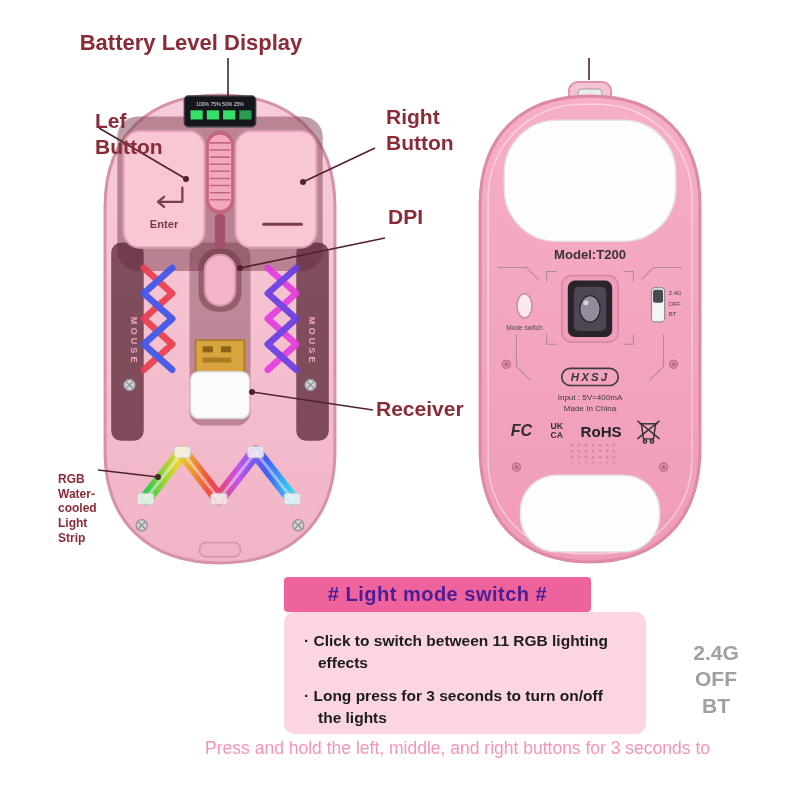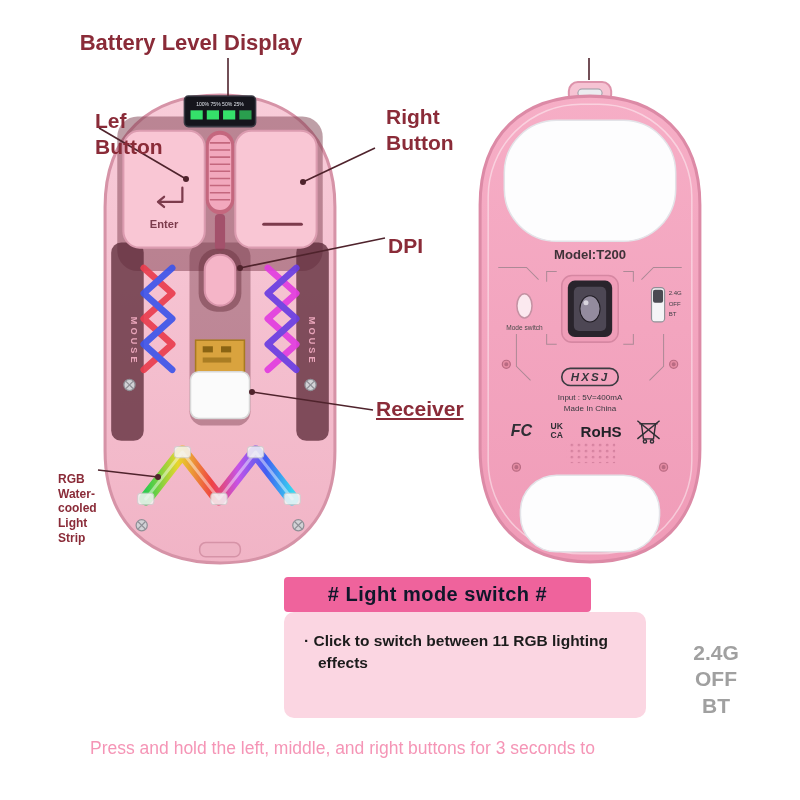--- a/index.html
+++ b/index.html
@@ -2,52 +2,52 @@
 <html><head>
 <meta charset="utf-8">
 <style>
   html,body{margin:0;padding:0;background:#fff;}
   #stage{position:relative;width:800px;height:800px;background:#ffffff;overflow:hidden;
          font-family:"Liberation Sans",sans-serif;}
   .abs{position:absolute;}
   .callout{font-weight:700;color:#8a2b38;font-size:21px;line-height:1.22;
            white-space:pre-line;z-index:3;}
   .title{font-size:22px;text-align:center;}
-  .banner{background:#ef639c;color:#0f172a;font-weight:700;font-size:20px;
+  .banner{background:#ef639c;color:#4c1d95;font-weight:700;font-size:20px;
           display:flex;align-items:center;justify-content:center;border-radius:4px;
           letter-spacing:0.5px;z-index:4;}
   .infobox{background:#fbd6e2;border-radius:10px;z-index:3;
            padding:18px 18px 12px 20px;box-sizing:border-box;}
   .bullet{font-weight:700;color:#1c1c1c;font-size:15.5px;line-height:1.4;
           padding-left:14px;text-indent:-14px;width:300px;margin-bottom:12px;}
   .graytxt{color:#a0a0a0;font-weight:700;font-size:21px;line-height:1.25;
            white-space:pre-line;text-align:center;z-index:3;}
-  .footer{color:#f595b6;font-size:17.5px;line-height:1.4;text-align:left;z-index:3;}
+  .footer{color:#f595b6;font-size:17.5px;line-height:1.4;text-align:right;z-index:3;}
   svg{display:block;}
   svg text{font-family:"Liberation Sans",sans-serif;}
   .mouse{z-index:1;}
   .lines{z-index:2;pointer-events:none;}
 </style>
 </head>
 <body>
 
 <div id="stage">
 
   <div class="abs callout title" style="left:73px;top:30px;width:236px;">Battery Level Display</div>
 
 
   <div class="abs callout" style="left:55px;top:108px;margin-left:40px;">Lef
 Button</div>
 
   <div class="abs callout" style="left:386px;top:104px;">Right
 Button</div>
 
-  <div class="abs callout" style="left:388px;top:233px;">DPI</div>
-
-  <div class="abs callout" style="left:376px;top:396px;text-decoration:underline;">Receiver</div>
+  <div class="abs callout" style="left:388px;top:204px;">DPI</div>
+
+  <div class="abs callout" style="left:376px;top:396px;">Receiver</div>
 
   <div class="abs callout" style="left:58px;top:472px;font-size:12px;">RGB
 Water-
 cooled
 Light
 Strip</div>
 
   <svg class="abs mouse" style="left:92px;top:90px;width:256px;height:478px;" viewBox="0 0 250 470">
     <defs>
       <linearGradient id="bodyG1" x1="0" y1="0" x2="0" y2="1">
@@ -241,22 +241,23 @@
       <circle cx="186" cy="179" r="3"></circle>
         <circle cx="303" cy="182" r="3"></circle>
       <circle cx="240" cy="268" r="3"></circle>
         <circle cx="252" cy="392" r="3"></circle>
       <circle cx="158" cy="477" r="3"></circle>
     </g>
   </svg>
 
   <div class="abs banner" style="left:284px;top:577px;width:307px;height:35px;"># Light mode switch #</div>
 
-  <div class="abs infobox" style="left:284px;top:612px;width:362px;height:106px;">
+  <div class="abs infobox" style="left:284px;top:612px;width:362px;height:122px;">
     <div class="bullet">· Click to switch between 11 RGB lighting effects</div>
+    <div class="bullet">· Long press for 3 seconds to turn on/off the lights</div>
   </div>
 
   <div class="abs graytxt" style="left:681px;top:640px;width:70px;">2.4G
 OFF
 BT</div>
 
   <div class="abs footer" style="left:90px;top:736px;width:620px;">
     <div>Press and hold the left, middle, and right buttons for 3 seconds to</div>
   </div>
 

